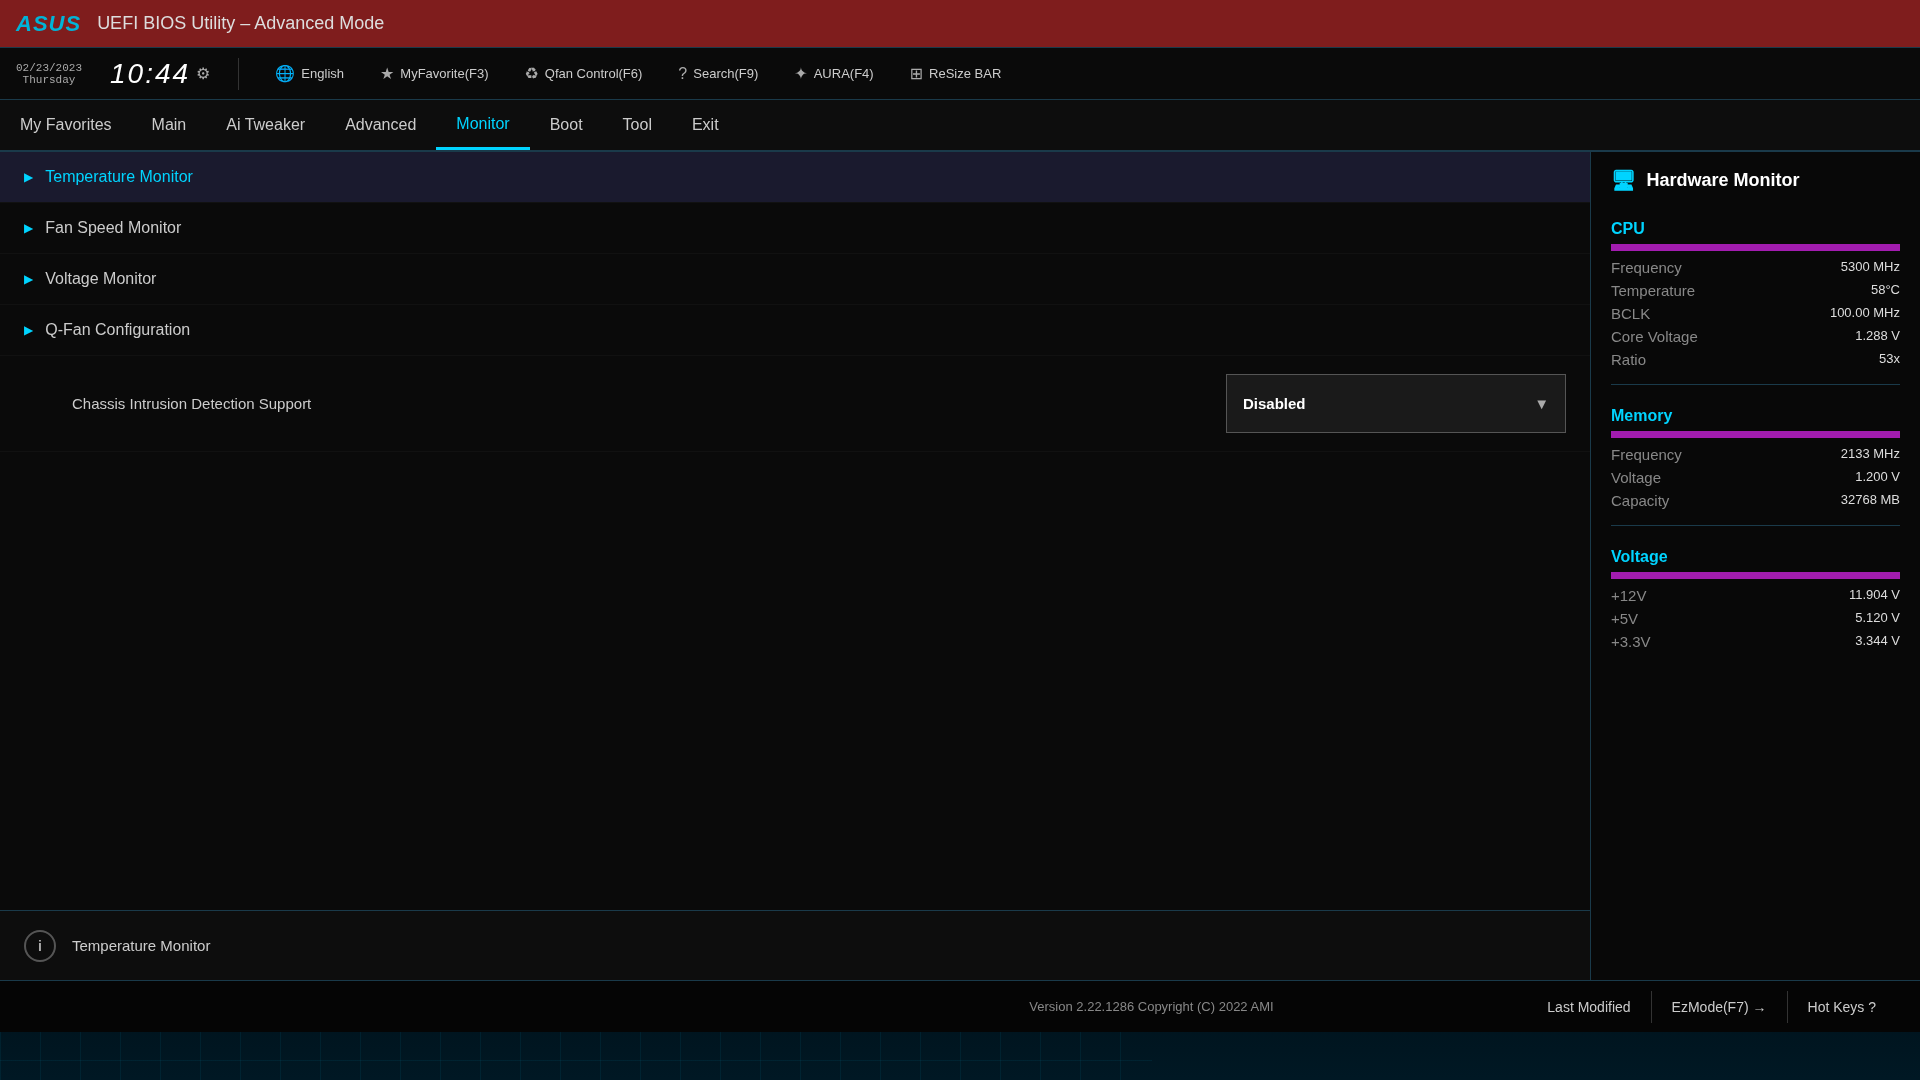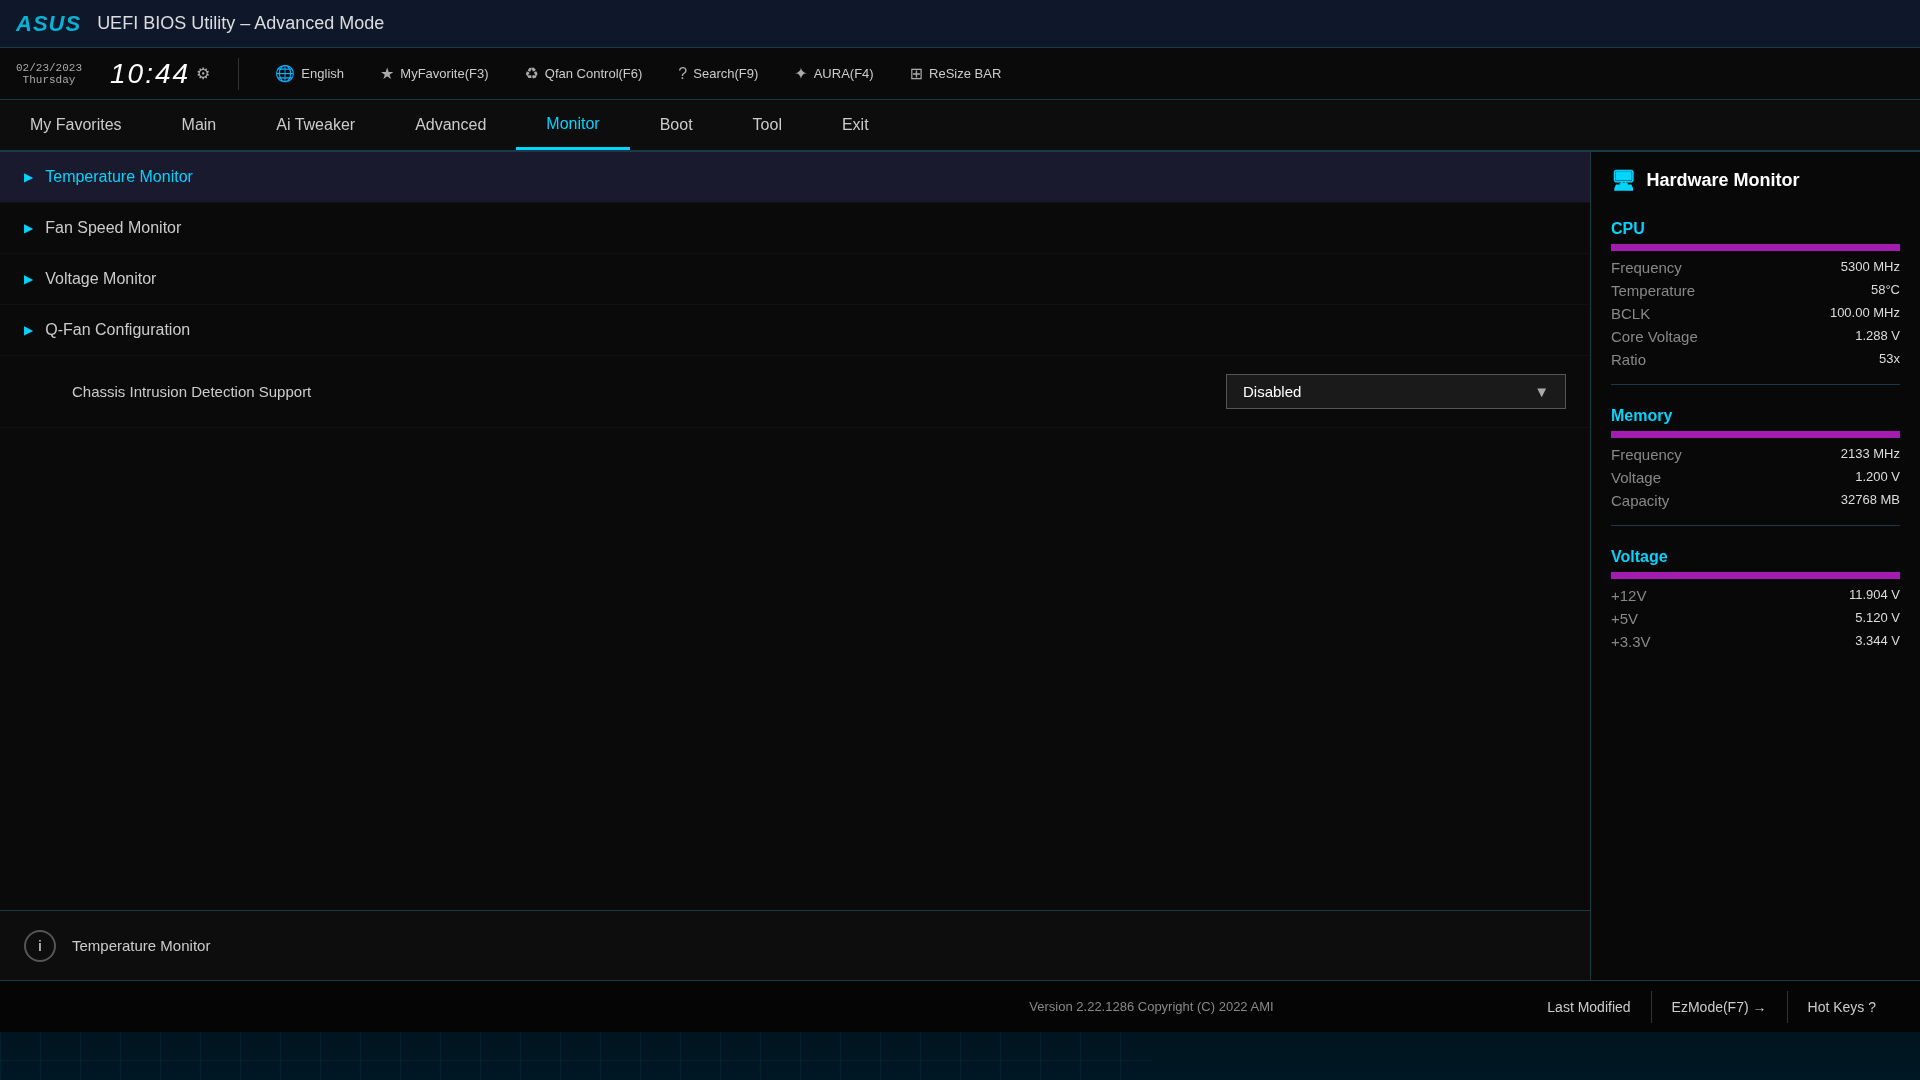--- a/index.html
+++ b/index.html
@@ -35,21 +35,21 @@
         linear-gradient(90deg, rgba(0,180,220,0.08) 1px, transparent 1px);
       background-size: 40px 40px;
       pointer-events: none;
       z-index: 0;
     }
 
     
     .header {
       position: relative;
       z-index: 10;
-      background: #0f172a;
+      background: #7f1d1d;
       display: flex;
       align-items: center;
       padding: 8px 16px;
       border-bottom: 1px solid #1a3a4a;
       height: 48px;
     }
     .asus-logo {
       color: #00b4d8;
       font-size: 22px;
       font-weight: 900;
@@ -129,21 +129,21 @@
       z-index: 10;
       background: #0d0d0d;
       display: flex;
       align-items: stretch;
       height: 52px;
       border-bottom: 2px solid #1a3a4a;
     }
     .nav-item {
       display: flex;
       align-items: center;
-      padding: 0 30px;
+      padding: 0 20px;
       font-size: 16px;
       color: #ccc;
       cursor: pointer;
       position: relative;
       transition: color 0.2s;
     }
     .nav-item.active {
       color: #00d4ff;
       border-bottom: 3px solid #00d4ff;
     }
@@ -194,26 +194,27 @@
       color: #ccc;
       border-bottom: 1px solid #111;
       gap: 12px;
     }
     .chassis-label { flex: 1; }
     .dropdown-select {
       display: flex;
       align-items: center;
       background: #1a1a1a;
       border: 1px solid #555;
-      padding: 8px 16px;
+      padding: 20px 16px;
       width: 340px;
       justify-content: space-between;
       cursor: pointer;
       font-size: 15px;
       color: #fff;
+      font-weight: bold;
     }
     .dropdown-select .arrow { color: #aaa; }
 
     
     .info-bar {
       background: #0d0d0d;
       border-top: 1px solid #1a3a4a;
       padding: 16px 24px;
       display: flex;
       align-items: center;

